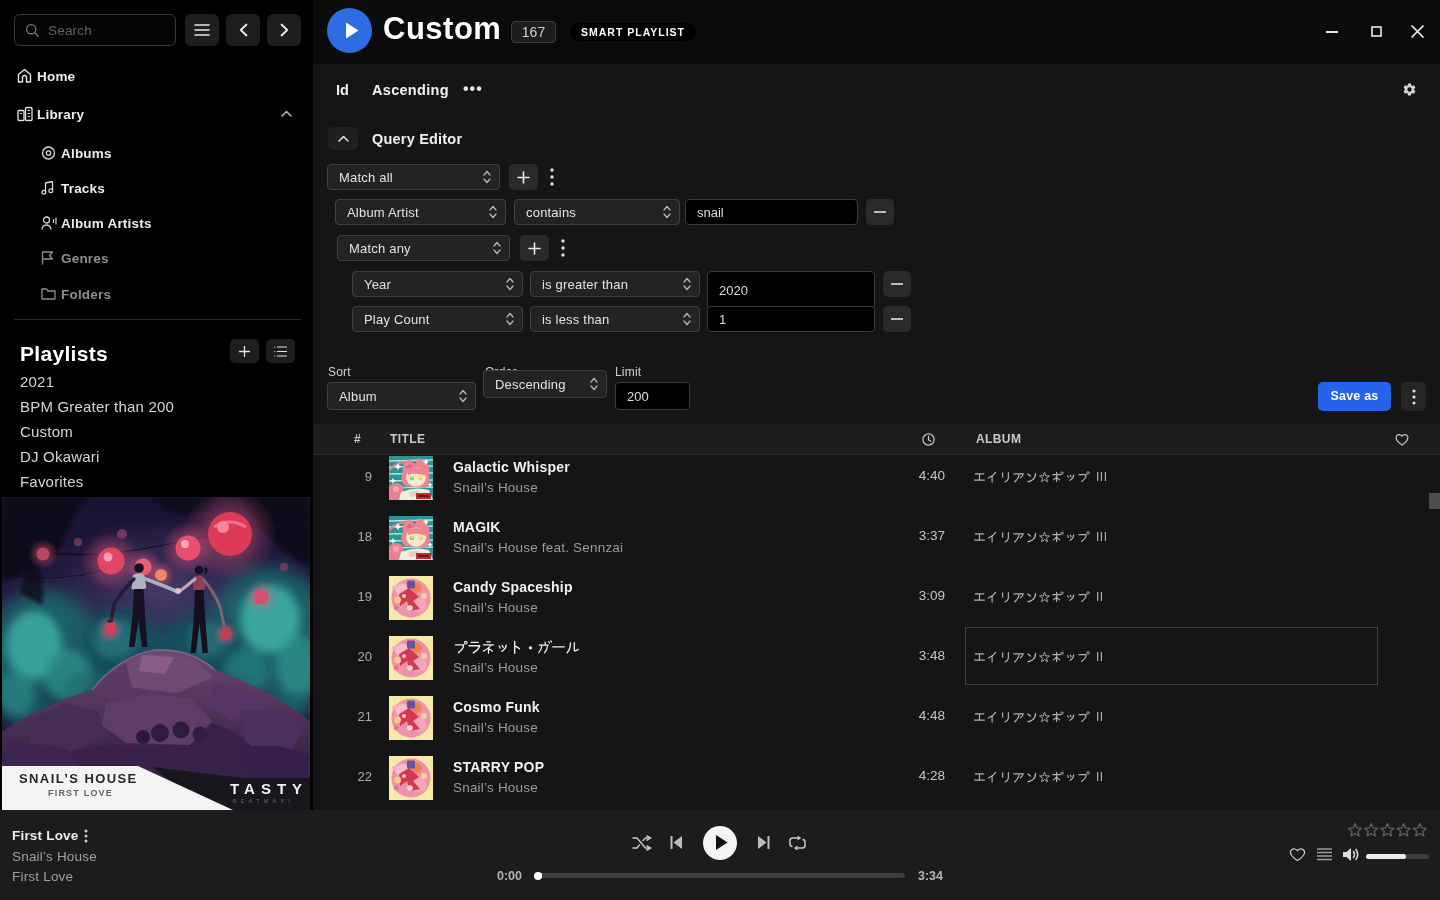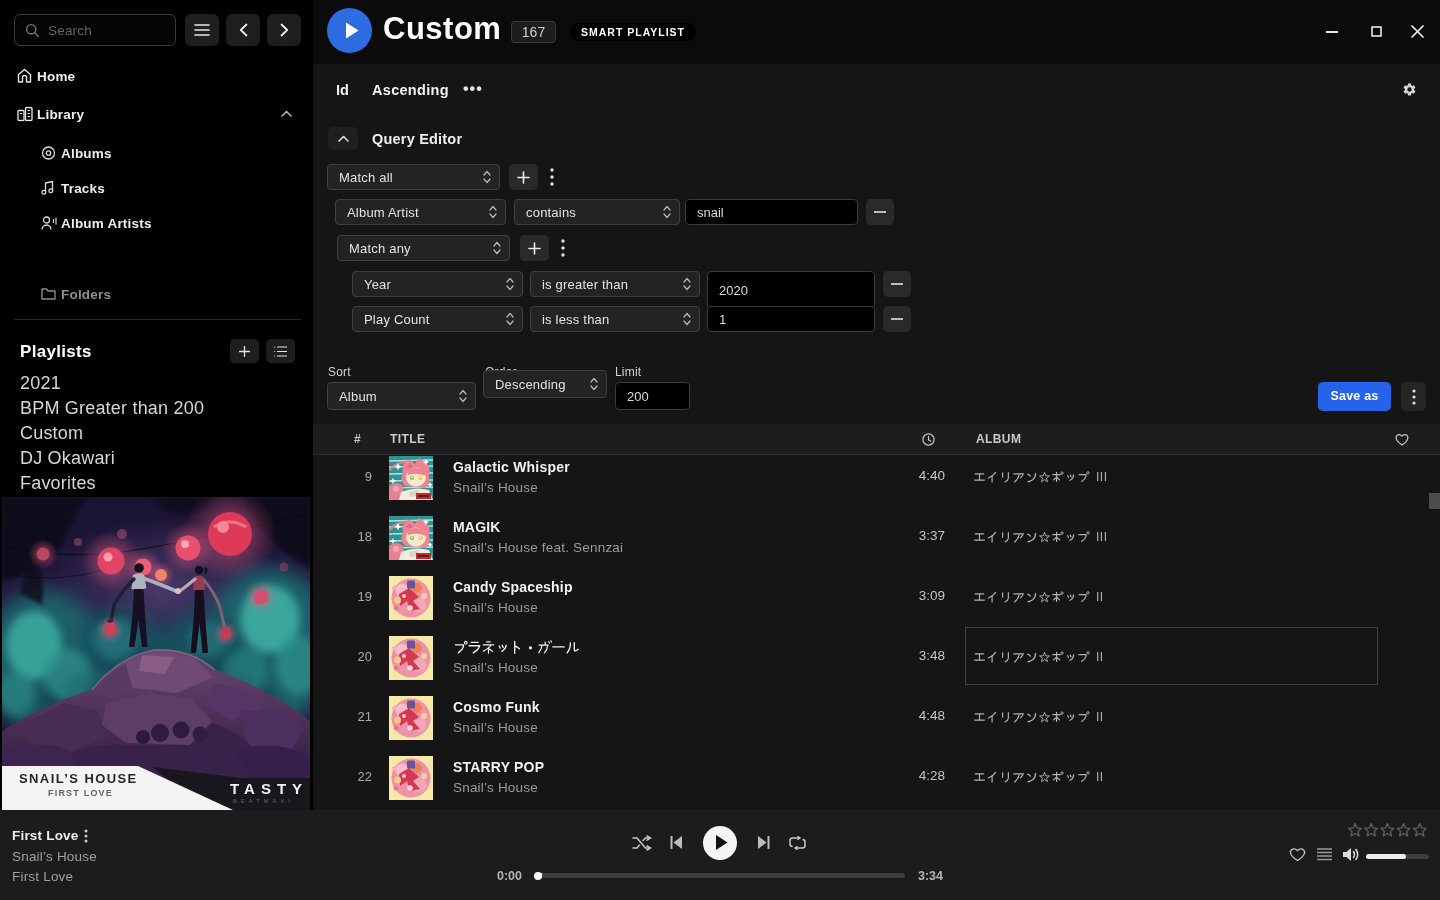--- a/index.html
+++ b/index.html
@@ -12,21 +12,21 @@
 #sidebar { position:absolute; left:0; top:0; width:371px; height:810px; background:#000; }
 .sbtn { position:absolute; top:14px; width:34px; height:32px; background:#1e1e1e; border-radius:6px; display:flex; align-items:center; justify-content:center; }
 #search { position:absolute; left:14px; top:14px; width:162px; height:32px; border:1px solid #3a3a3a; border-radius:6px; background:#050505; }
 #search span { position:absolute; left:33px; top:8px; font-size:13.5px; color:#636363; letter-spacing:.2px; }
 .nav { position:absolute; left:0; width:313px; height:26px; }
 .nav .ic { position:absolute; left:17px; top:50%; transform:translateY(-50%); }
 .nav .tx { position:absolute; left:37px; top:50%; transform:translateY(-50%); font-size:13.5px; font-weight:bold; color:#ededed; letter-spacing:.2px; }
 .nav.sub .ic { left:41px; }
 .nav.sub .tx { left:61px; }
 .nav.dim .tx { color:#8f8f8f; }
-.plitem { position:absolute; left:20px; font-size:18px; color:#d6d6d6; letter-spacing:.2px; }
+.plitem { position:absolute; left:20px; font-size:15px; color:#d6d6d6; letter-spacing:.2px; }
 
 
 #main { position:absolute; left:313px; top:0; width:1127px; height:810px; background:#151515; }
 #mhead { position:absolute; left:0; top:0; width:1127px; height:64px; background:#0b0b0b; }
 #playbig { position:absolute; left:14px; top:8px; width:45px; height:45px; border-radius:50%; background:#2e6ce1; }
 #ctitle { position:absolute; left:70px; top:11px; font-size:31px; font-weight:bold; letter-spacing:.5px; color:#fff; }
 #cbadge { position:absolute; left:198px; top:21px; width:45px; height:22px; background:#1d1d1d; border:1px solid #3c3c3c; border-radius:4px; color:#cfcfcf; font-size:14px; text-align:center; line-height:20px; }
 #spill { position:absolute; left:257px; top:23px; width:126px; height:18px; background:#000; border-radius:9px; color:#fff; font-size:10.5px; font-weight:bold; letter-spacing:1px; text-align:center; line-height:18px; }
 
 .select { position:absolute; background:#232323; border:1px solid #404040; border-radius:4px; color:#e3e3e3; font-size:13px; letter-spacing:.2px; }
@@ -125,29 +125,35 @@
   </div>
   <div class="nav sub" style="top:210px">
     <svg class="ic" width="16" height="15" viewBox="0 0 16 15">
         <circle cx="5.5" cy="4.5" r="3" fill="none" stroke="#dcdcdc" stroke-width="1.3"></circle>
         <path d="M1 14 a4.5 4.5 0 0 1 9 0" fill="none" stroke="#dcdcdc" stroke-width="1.3"></path>
         <line x1="12.5" y1="4" x2="12.5" y2="7" stroke="#dcdcdc" stroke-width="1.2" stroke-linecap="round"></line>
         <line x1="15" y1="2.5" x2="15" y2="8.5" stroke="#dcdcdc" stroke-width="1.2" stroke-linecap="round"></line>
       </svg>
     <span class="tx">Album Artists</span>
   </div>
+  <div class="nav sub dim" style="top:245px">
+    <svg class="ic" width="13" height="15" viewBox="0 0 13 15">
+        <path d="M1.5 14 V1.5 H11.5 L8.5 5 L11.5 8.5 H1.5" fill="none" stroke="#8f8f8f" stroke-width="1.3" stroke-linejoin="round"></path>
+      </svg>
+    <span class="tx">Genres</span>
+  </div>
   <div class="nav sub dim" style="top:281px">
     <svg class="ic" width="15" height="13" viewBox="0 0 15 13">
         <path d="M1 11.5 V1.5 H5.5 L7 3.5 H14 V11.5 Z" fill="none" stroke="#8f8f8f" stroke-width="1.3" stroke-linejoin="round"></path>
       </svg>
     <span class="tx">Folders</span>
   </div>
   <div class="abs" style="left:14px;top:319px;width:287px;height:1px;background:#282828"></div>
 
-  <div class="abs" style="left:20px;top:342px;font-size:17px;font-weight:bold;color:#fff;letter-spacing:.3px">Playlists</div>
+  <div class="abs" style="left:20px;top:342px;font-size:21px;font-weight:bold;color:#fff;letter-spacing:.3px">Playlists</div>
   <div class="qbtn" style="left:230px;top:339px;width:29px;height:24px;background:#1e1e1e">
     <svg width="11" height="11" viewBox="0 0 11 11">
         <g stroke="#e5e5e5" stroke-width="1.3" stroke-linecap="round">
           <line x1="5.5" y1="0.5" x2="5.5" y2="10.5"></line>
           <line x1="0.5" y1="5.5" x2="10.5" y2="5.5"></line>
         </g>
       </svg>
   </div>
   <div class="qbtn" style="left:266px;top:339px;width:29px;height:24px;background:#1e1e1e">
     <svg width="13" height="11" viewBox="0 0 13 11">

